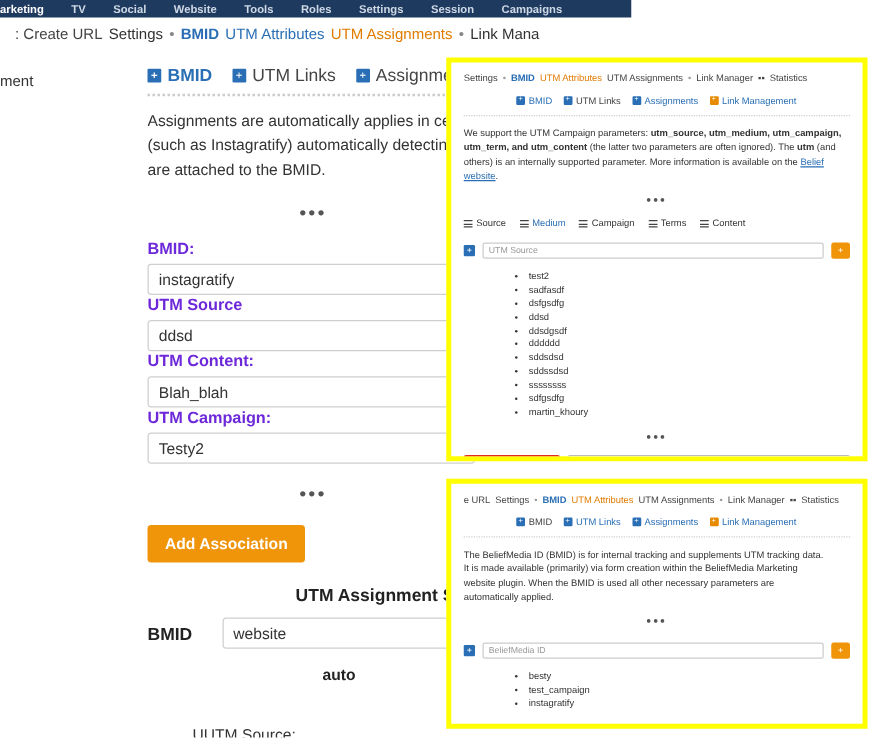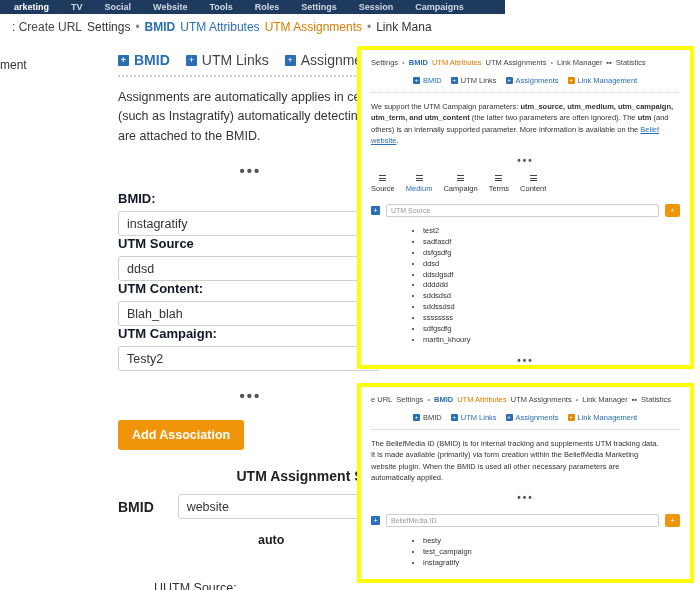--- a/index.html
+++ b/index.html
@@ -20,21 +20,20 @@
   
   .topbar {
     position: absolute;
     top: 0; left: 0;
     width: 505px;
     height: 14px;
     background: #1f3a5f;
     display: flex;
     align-items: center;
     gap: 22px;
-    padding-left: 14px;
     box-sizing: border-box;
     overflow: hidden;
   }
   .topbar .tb-item {
     color: #cfd9e6;
     font-size: 9px;
     font-weight: bold;
     white-space: nowrap;
   }
   .topbar .tb-item.active { color: #ffffff; }
@@ -121,21 +120,21 @@
     font-size: 15px;
     font-weight: bold;
     margin: 16px 0 12px 0;
     width: 265px;
   }
 
   .fieldlabel {
     font-weight: bold;
     font-size: 13px;
     margin: 0 0 5px 0;
-    color: #0f172a;
+    color: #6d28d9;
   }
   .textinput {
     width: 262px;
     height: 25px;
     border: 1px solid #cfcfcf;
     border-radius: 3px;
     background: #fff;
     font-size: 12.5px;
     color: #333;
     padding: 0 8px;
@@ -259,21 +258,21 @@
     margin: 9px 0 8px 0;
   }
 
   .mini-subtabs {
     display: flex;
     gap: 11px;
     align-items: center;
     font-size: 7.5px;
     white-space: nowrap;
   }
-  .mini-subtabs .st { display: flex; align-items: center; gap: 3px; color: #333; flex-direction: column; }
+  .mini-subtabs .st { display: flex; align-items: center; gap: 3px; color: #333; }
   .mini-subtabs .st.active { color: #2a6fb5; }
   .hbar {
     display: inline-block;
     width: 7px; height: 7px;
     position: relative;
   }
   .hbar::before, .hbar::after, .hbar i {
     content: "";
     position: absolute;
     left: 0; right: 0;

